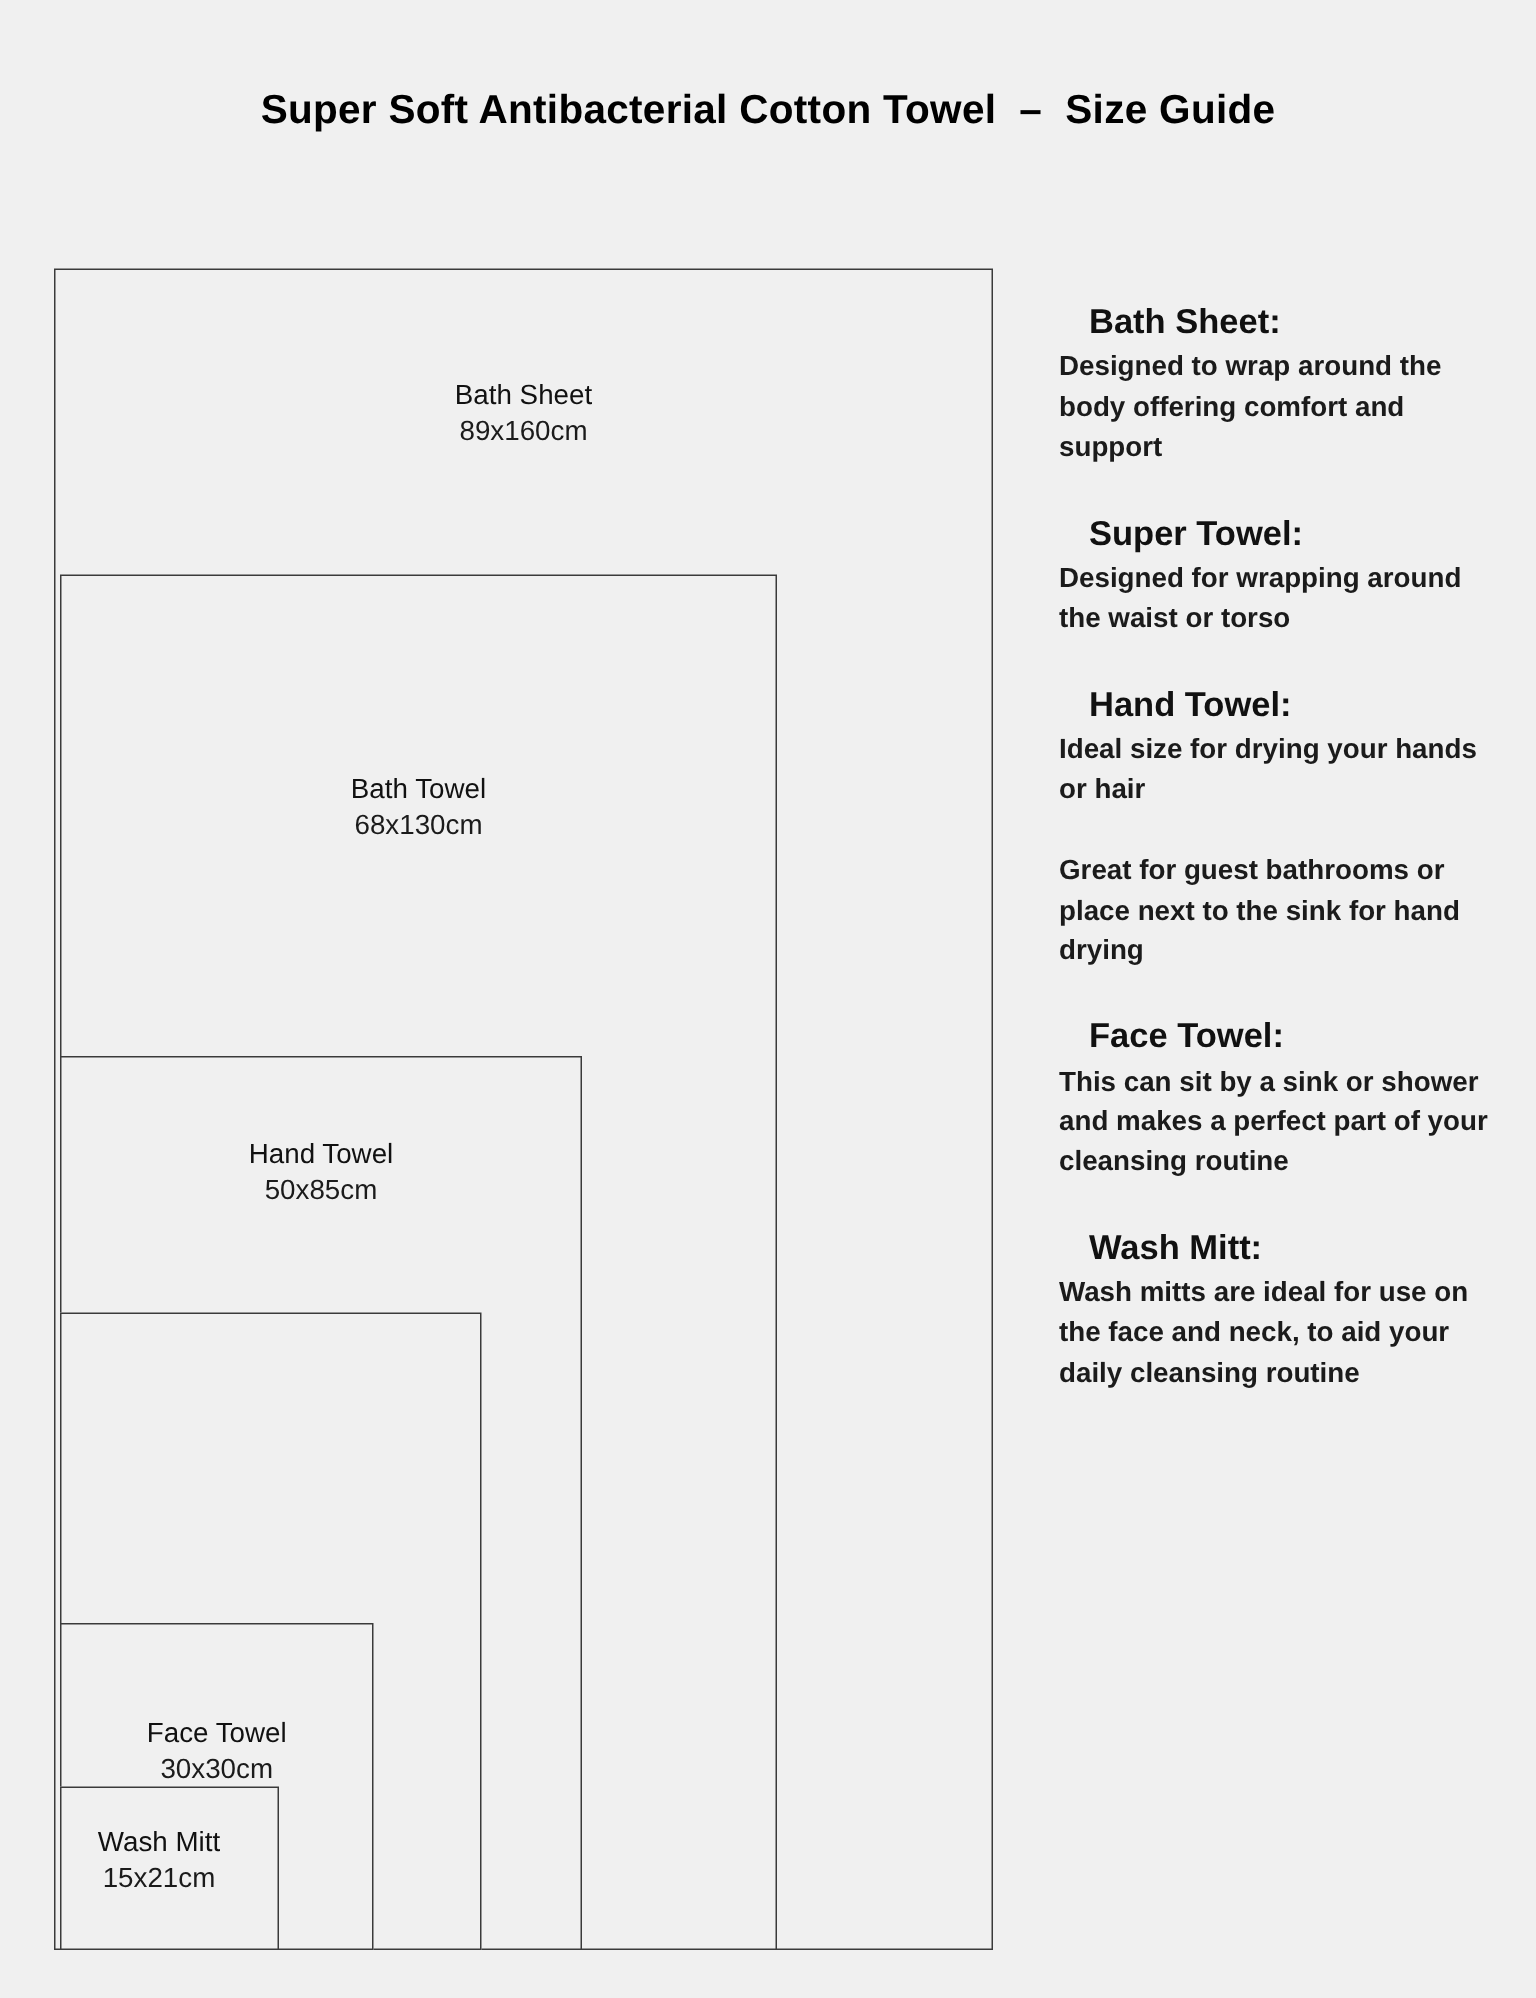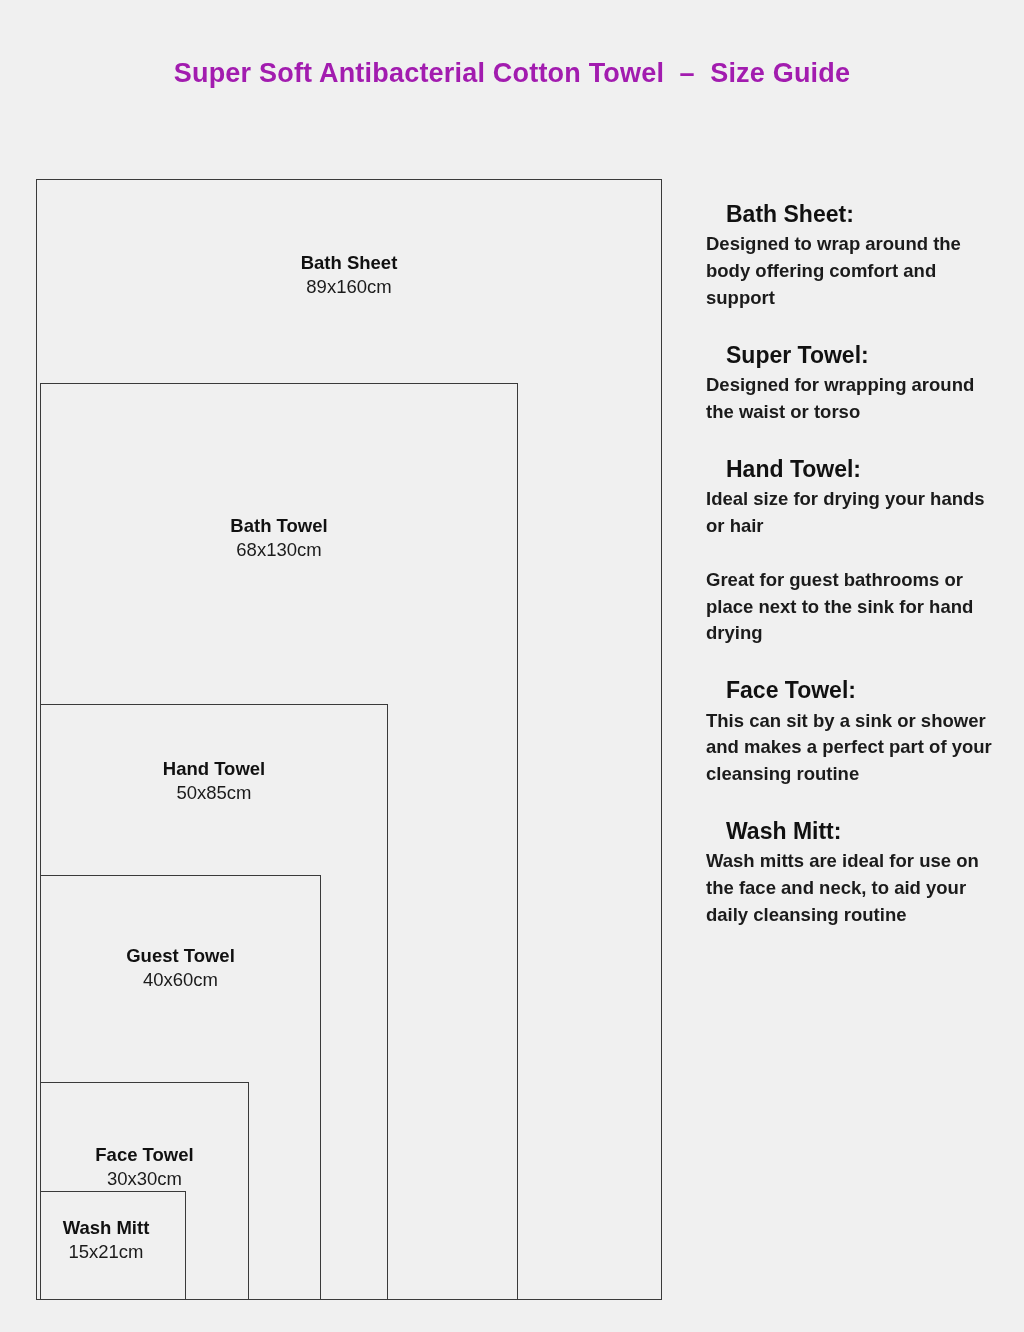--- a/index.html
+++ b/index.html
@@ -18,21 +18,21 @@
 
   #page-title {
     position: absolute;
     top: 58px;
     left: 0;
     width: 1024px;
     text-align: center;
     font-size: 27px;
     font-weight: bold;
     letter-spacing: 0.2px;
-    color: #a21caf;
+    color: #000000;
     white-space: pre;
   }
 
   
   #diagram {
     position: absolute;
     left: 36px;
     top: 179px;
     width: 626px;
     height: 1121px;
@@ -48,21 +48,21 @@
   .towel-label {
     position: absolute;
     left: 0;
     width: 100%;
     text-align: center;
     line-height: 1.28;
     pointer-events: none;
   }
   .towel-name {
     font-size: 18.5px;
-    font-weight: bold;
+    font-weight: normal;
     color: #111111;
     display: block;
   }
   .towel-dims {
     font-size: 18.5px;
     font-weight: normal;
     color: #1b1b1b;
     display: block;
   }
 
@@ -129,24 +129,20 @@
   <div class="towel-label" id="label-bath-towel" style="left:4px;width:478px;">
     <span class="towel-name">Bath Towel</span>
     <span class="towel-dims">68x130cm</span>
   </div>
 
   <div class="towel-label" id="label-hand-towel" style="left:4px;width:348px;">
     <span class="towel-name">Hand Towel</span>
     <span class="towel-dims">50x85cm</span>
   </div>
 
-  <div class="towel-label" id="label-guest-towel" style="left:4px;width:281px;">
-    <span class="towel-name">Guest Towel</span>
-    <span class="towel-dims">40x60cm</span>
-  </div>
 
   <div class="towel-label" id="label-face-towel" style="left:4px;width:209px;margin-top:35px;">
     <span class="towel-name">Face Towel</span>
     <span class="towel-dims">30x30cm</span>
   </div>
 
   <div class="towel-label" id="label-wash-mitt" style="left:4px;width:132px;">
     <span class="towel-name">Wash Mitt</span>
     <span class="towel-dims">15x21cm</span>
   </div>

